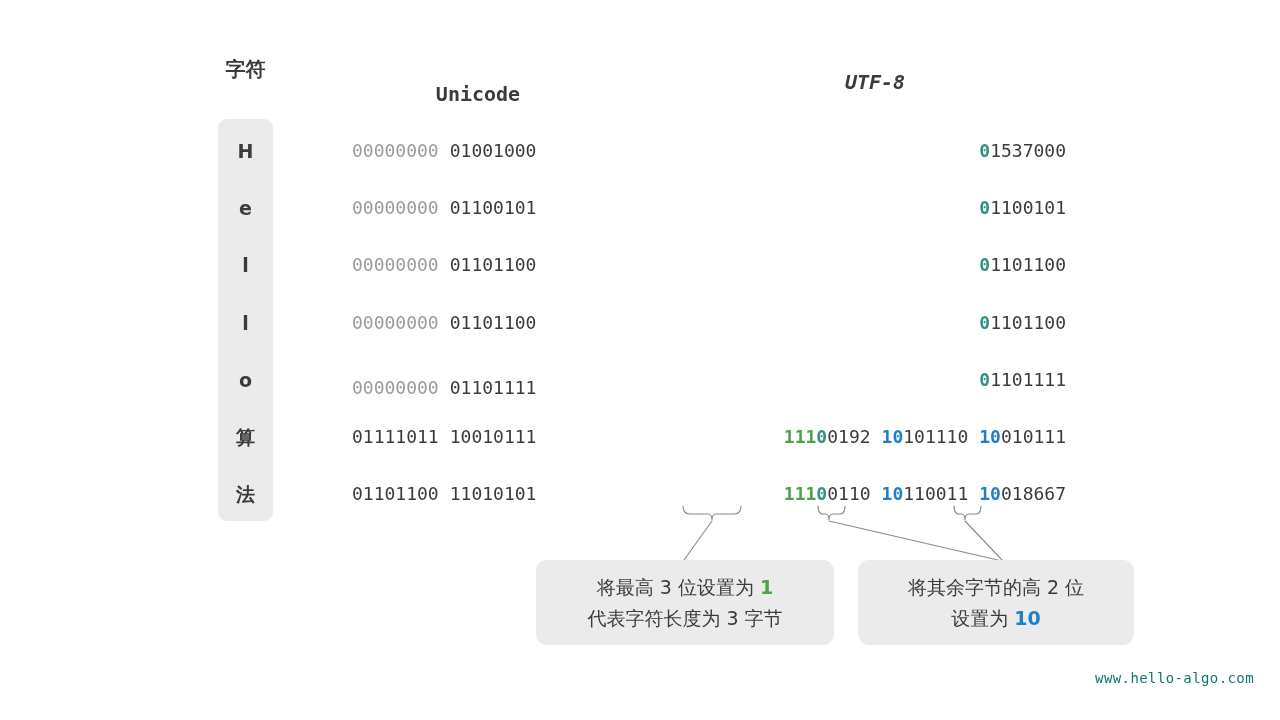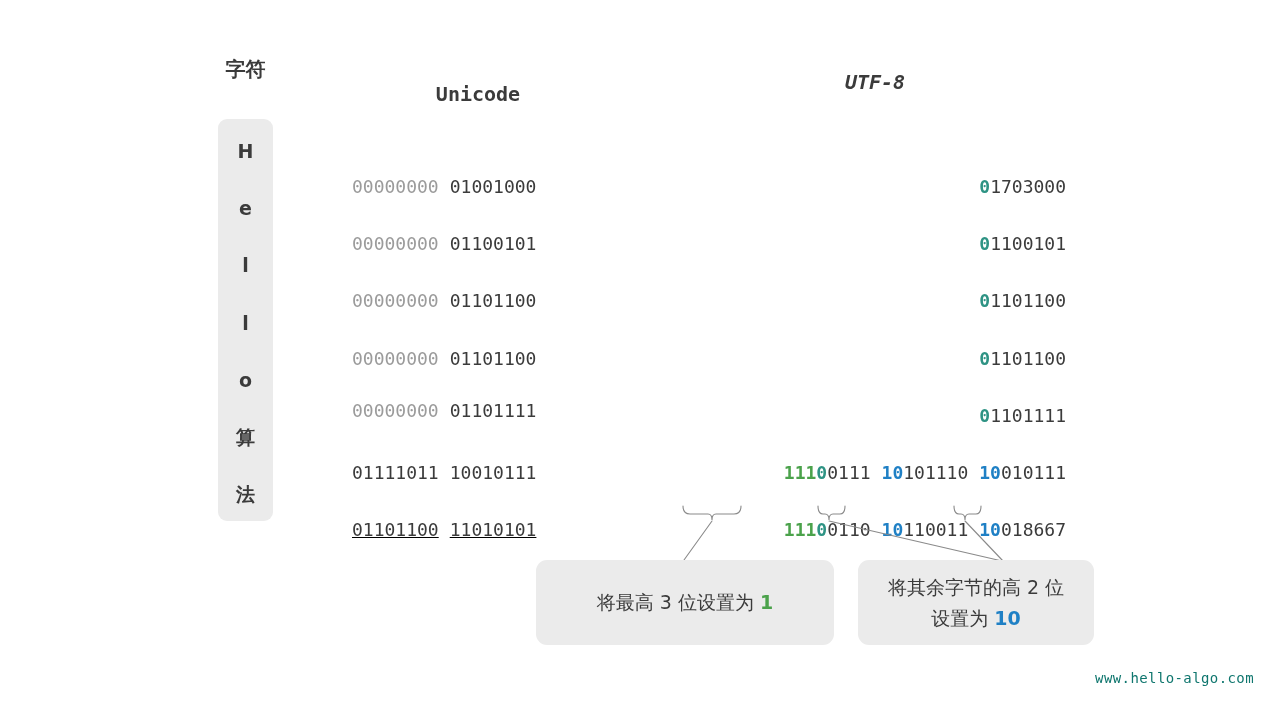--- a/index.html
+++ b/index.html
@@ -59,21 +59,20 @@
   }
 
   
   .row {
     position: absolute;
     height: 24px;
     line-height: 24px;
     font-family: "DejaVu Sans Mono", monospace;
     font-size: 18px;
     white-space: nowrap;
-    margin-top: 36px;
   }
   .uni-row { left: 352px; }
   .utf-row { right: 214px; text-align: right; }
 
   .b-dim   { color: #9b9b9b; }
   .b-dark  { color: #3b3b3b; }
   .b-green { color: #4ba24b; font-weight: bold; }
   .b-teal  { color: #2e9384; font-weight: bold; }
   .b-blue  { color: #1f80c5; font-weight: bold; }
   .gap     { display: inline-block; width: 11px; }
@@ -97,21 +96,21 @@
     display: flex;
     flex-direction: column;
     align-items: center;
     justify-content: center;
     font-family: "DejaVu Sans", sans-serif;
     font-size: 19px;
     color: #3b3b3b;
     line-height: 31px;
   }
   .callout-left  { left: 536px; top: 560px; width: 298px; height: 85px; }
-  .callout-right { left: 858px; top: 560px; width: 236px; height: 85px; }
+  .callout-right { left: 858px; top: 560px; width: 276px; height: 85px; }
   .callout .ln { white-space: nowrap; }
   .hl-green { color: #4ba24b; font-weight: bold; }
   .hl-blue  { color: #1f80c5; font-weight: bold; }
 
   
   .watermark {
     position: absolute;
     right: 26px;
     bottom: 34px;
     font-family: "DejaVu Sans Mono", monospace;
@@ -127,38 +126,38 @@
 
   <div class="hdr hdr-char">字符</div>
   <div class="hdr hdr-uni">Unicode</div>
   <div class="hdr hdr-utf">UTF-8</div>
 
   <div class="char-col"></div>
 
   <div id="rows-host">
       <div class="char-cell" style="top: 139px;">H</div>
       <div class="row uni-row" style="top: 139px;"><span class="b-dim">00000000</span><span class="gap"> </span><span class="b-dark">01001000</span></div>
-      <div class="row utf-row" style="top: 139px;"><span class="b-teal">0</span><span class="b-dark">1703000</span></div>
+      <div class="row utf-row" style="top: 139px;"><span class="b-teal">0</span><span class="b-dark">1537000</span></div>
       <div class="char-cell" style="top: 196.2px;">e</div>
       <div class="row uni-row" style="top: 196.2px; text-align: right;"><span class="b-dim">00000000</span><span class="gap"> </span><span class="b-dark">01100101</span></div>
       <div class="row utf-row" style="top: 196.2px;"><span class="b-teal">0</span><span class="b-dark">1100101</span></div>
       <div class="char-cell" style="top: 253.4px;">l</div>
       <div class="row uni-row" style="top: 253.4px;"><span class="b-dim">00000000</span><span class="gap"> </span><span class="b-dark">01101100</span></div>
       <div class="row utf-row" style="top: 253.4px;"><span class="b-teal">0</span><span class="b-dark">1101100</span></div>
       <div class="char-cell" style="top: 310.6px;">l</div>
       <div class="row uni-row" style="top: 310.6px;"><span class="b-dim">00000000</span><span class="gap"> </span><span class="b-dark">01101100</span></div>
       <div class="row utf-row" style="top: 310.6px;"><span class="b-teal">0</span><span class="b-dark">1101100</span></div>
       <div class="char-cell" style="top: 367.8px;">o</div>
-      <div class="row uni-row" style="top: 363px;"><span class="b-dim">00000000</span><span class="gap"> </span><span class="b-dark">01101111</span></div>
+      <div class="row uni-row" style="top: 376px;"><span class="b-dim">00000000</span><span class="gap"> </span><span class="b-dark">01101111</span></div>
       <div class="row utf-row" style="top: 367.8px;"><span class="b-teal">0</span><span class="b-dark">1101111</span></div>
       <div class="char-cell" style="top: 425px;">算</div>
       <div class="row uni-row" style="top: 425px;"><span class="b-dark">01111011</span><span class="gap"> </span><span class="b-dark">10010111</span></div>
-      <div class="row utf-row" style="top: 425px;"><span class="b-green">111</span><span class="b-teal">0</span><span class="b-dark">0111</span><span class="gap"> </span><span class="b-blue">10</span><span class="b-dark">101110</span><span class="gap"> </span><span class="b-blue">10</span><span class="b-dark">010111</span></div>
+      <div class="row utf-row" style="top: 425px;"><span class="b-green">111</span><span class="b-teal">0</span><span class="b-dark">0192</span><span class="gap"> </span><span class="b-blue">10</span><span class="b-dark">101110</span><span class="gap"> </span><span class="b-blue">10</span><span class="b-dark">010111</span></div>
       <div class="char-cell" style="top: 482.2px;">法</div>
-      <div class="row uni-row" style="top: 482.2px; text-decoration: underline;"><span class="b-dark">01101100</span><span class="gap"> </span><span class="b-dark">11010101</span></div>
+      <div class="row uni-row" style="top: 482.2px;"><span class="b-dark">01101100</span><span class="gap"> </span><span class="b-dark">11010101</span></div>
       <div class="row utf-row" style="top: 482.2px;"><span class="b-green">111</span><span class="b-teal">0</span><span class="b-dark">0110</span><span class="gap"> </span><span class="b-blue">10</span><span class="b-dark">110011</span><span class="gap"> </span><span class="b-blue">10</span><span class="b-dark">018667</span></div>
     </div>
 
   <svg class="annot-svg" viewBox="0 0 1280 720">
     <g fill="none" stroke="#8a8a8a" stroke-width="1.1" stroke-linecap="round">
 
       <path d="M683,506 q0,8 7,8 L708,514 q4,0 4,6 q0,-6 4,-6 L734,514 q7,0 7,-8"></path>
 
       <path d="M818,506 q0,8 5,8 L825,514 q4,0 4,6 q0,-6 4,-6 L840,514 q5,0 5,-8"></path>
 
@@ -167,20 +166,21 @@
       <path d="M712,521 L684,560"></path>
 
       <path d="M829,521 L1002,561"></path>
 
       <path d="M965,521 L1003,561"></path>
     </g>
   </svg>
 
   <div class="callout callout-left">
     <div class="ln"><span>将最高 3 位设置为 </span><span class="hl-green">1</span></div>
+    <div class="ln">代表字符长度为 3 字节</div>
   </div>
 
   <div class="callout callout-right">
     <div class="ln">将其余字节的高 2 位</div>
     <div class="ln"><span>设置为 </span><span class="hl-blue">10</span></div>
   </div>
 
   <div class="watermark">www.hello-algo.com</div>
 
 </div>

